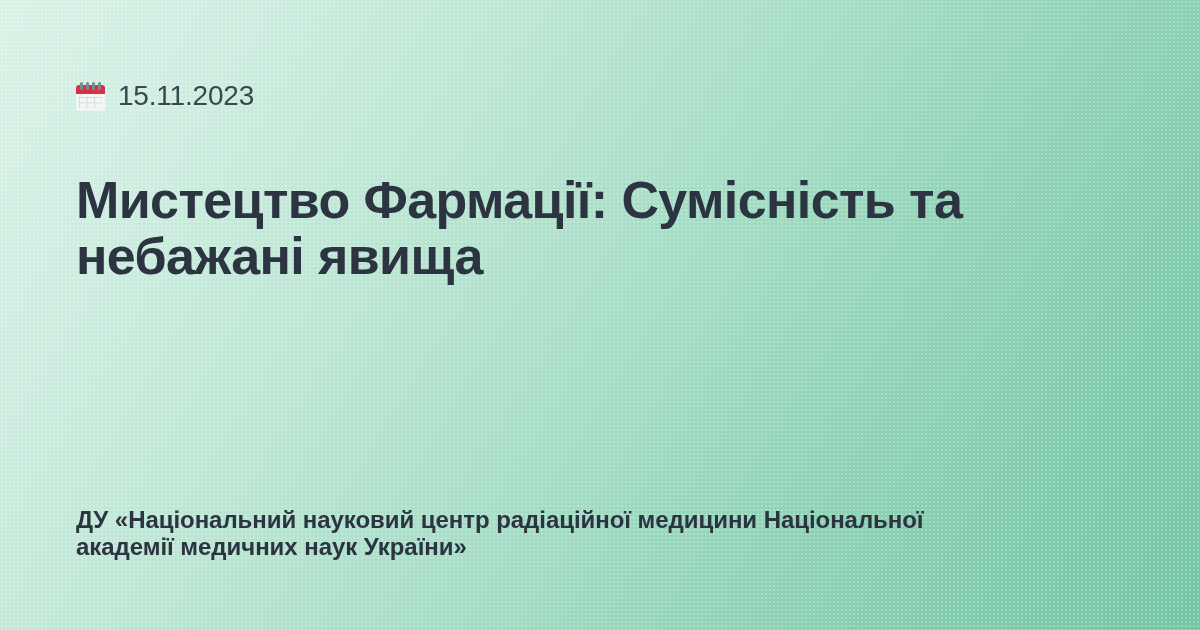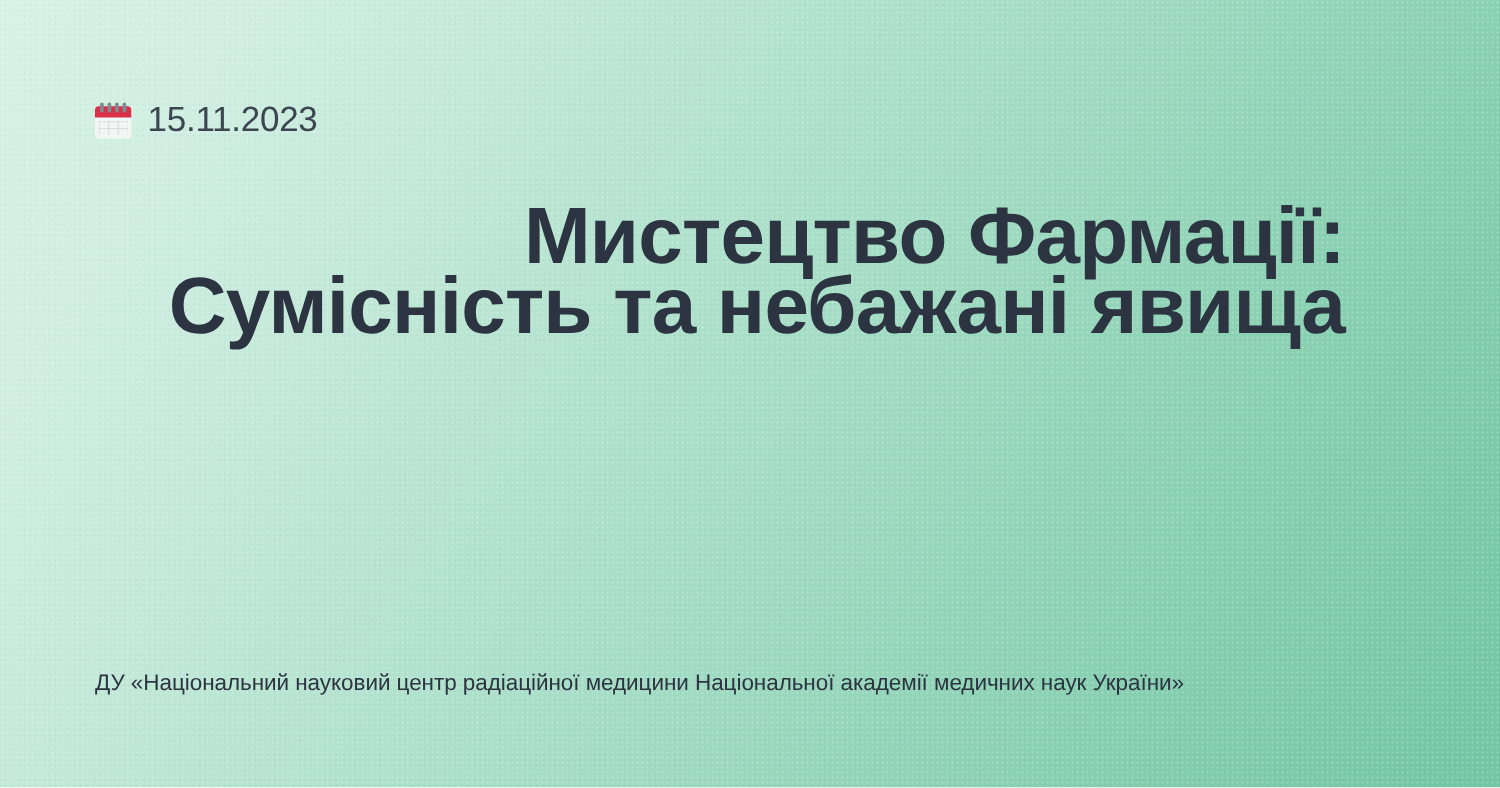--- a/index.html
+++ b/index.html
@@ -119,40 +119,39 @@
     font-weight: 400;
     letter-spacing: -0.2px;
     color: #3b4650;
     white-space: nowrap;
   }
 
   
   .title {
     position: absolute;
     left: 76px;
-    top: 160px;
+    top: 172px;
     width: 1000px;
     margin: 0;
-    font-size: 64px;
+    font-size: 52px;
     line-height: 56px;
     font-weight: 700;
     letter-spacing: -0.6px;
     color: #2b3440;
-    text-align: right;
   }
 
   
   .footer {
     position: absolute;
     left: 76px;
     bottom: 70px;
     width: 880px;
-    font-size: 18px;
+    font-size: 24px;
     line-height: 27px;
-    font-weight: 400;
+    font-weight: 700;
     letter-spacing: -0.05px;
     color: #2b3440;
   }
 </style>
 </head>
 <body>
 
 <div class="card">
 
   <div class="noise"></div>

